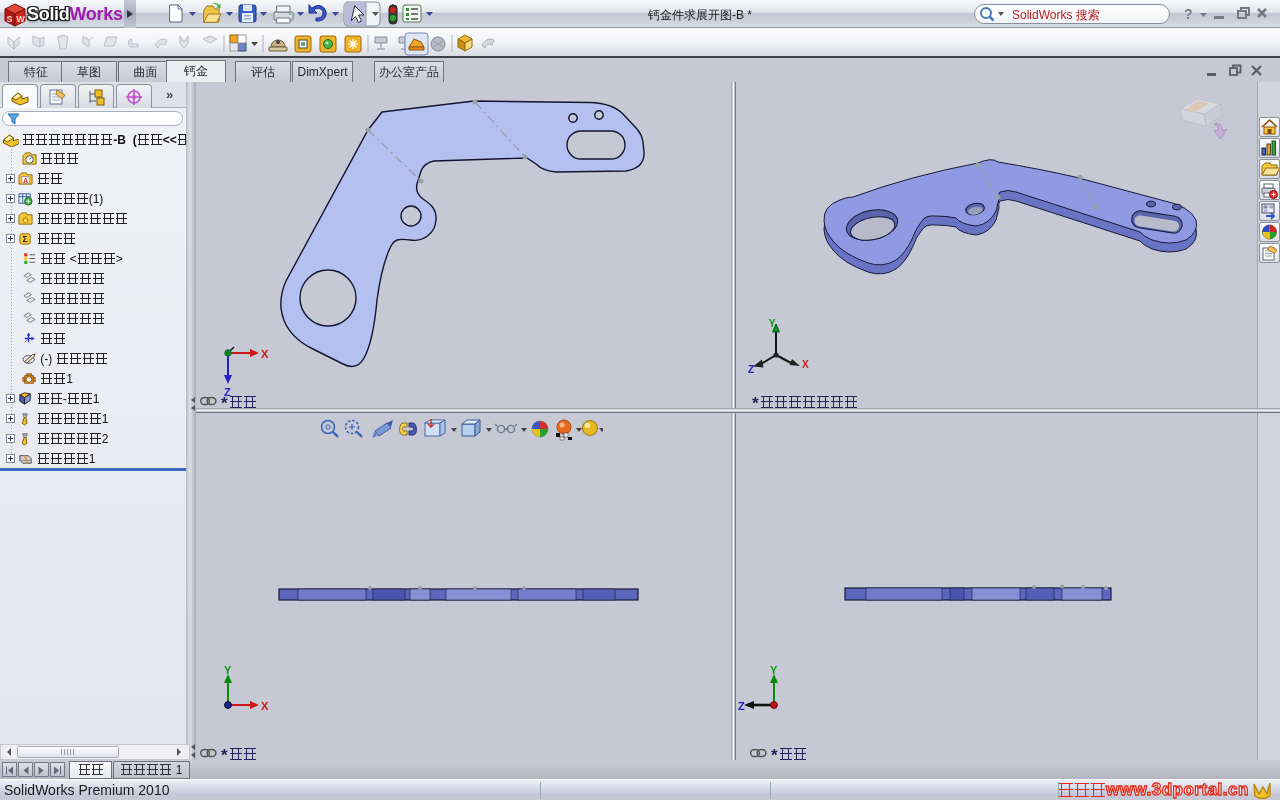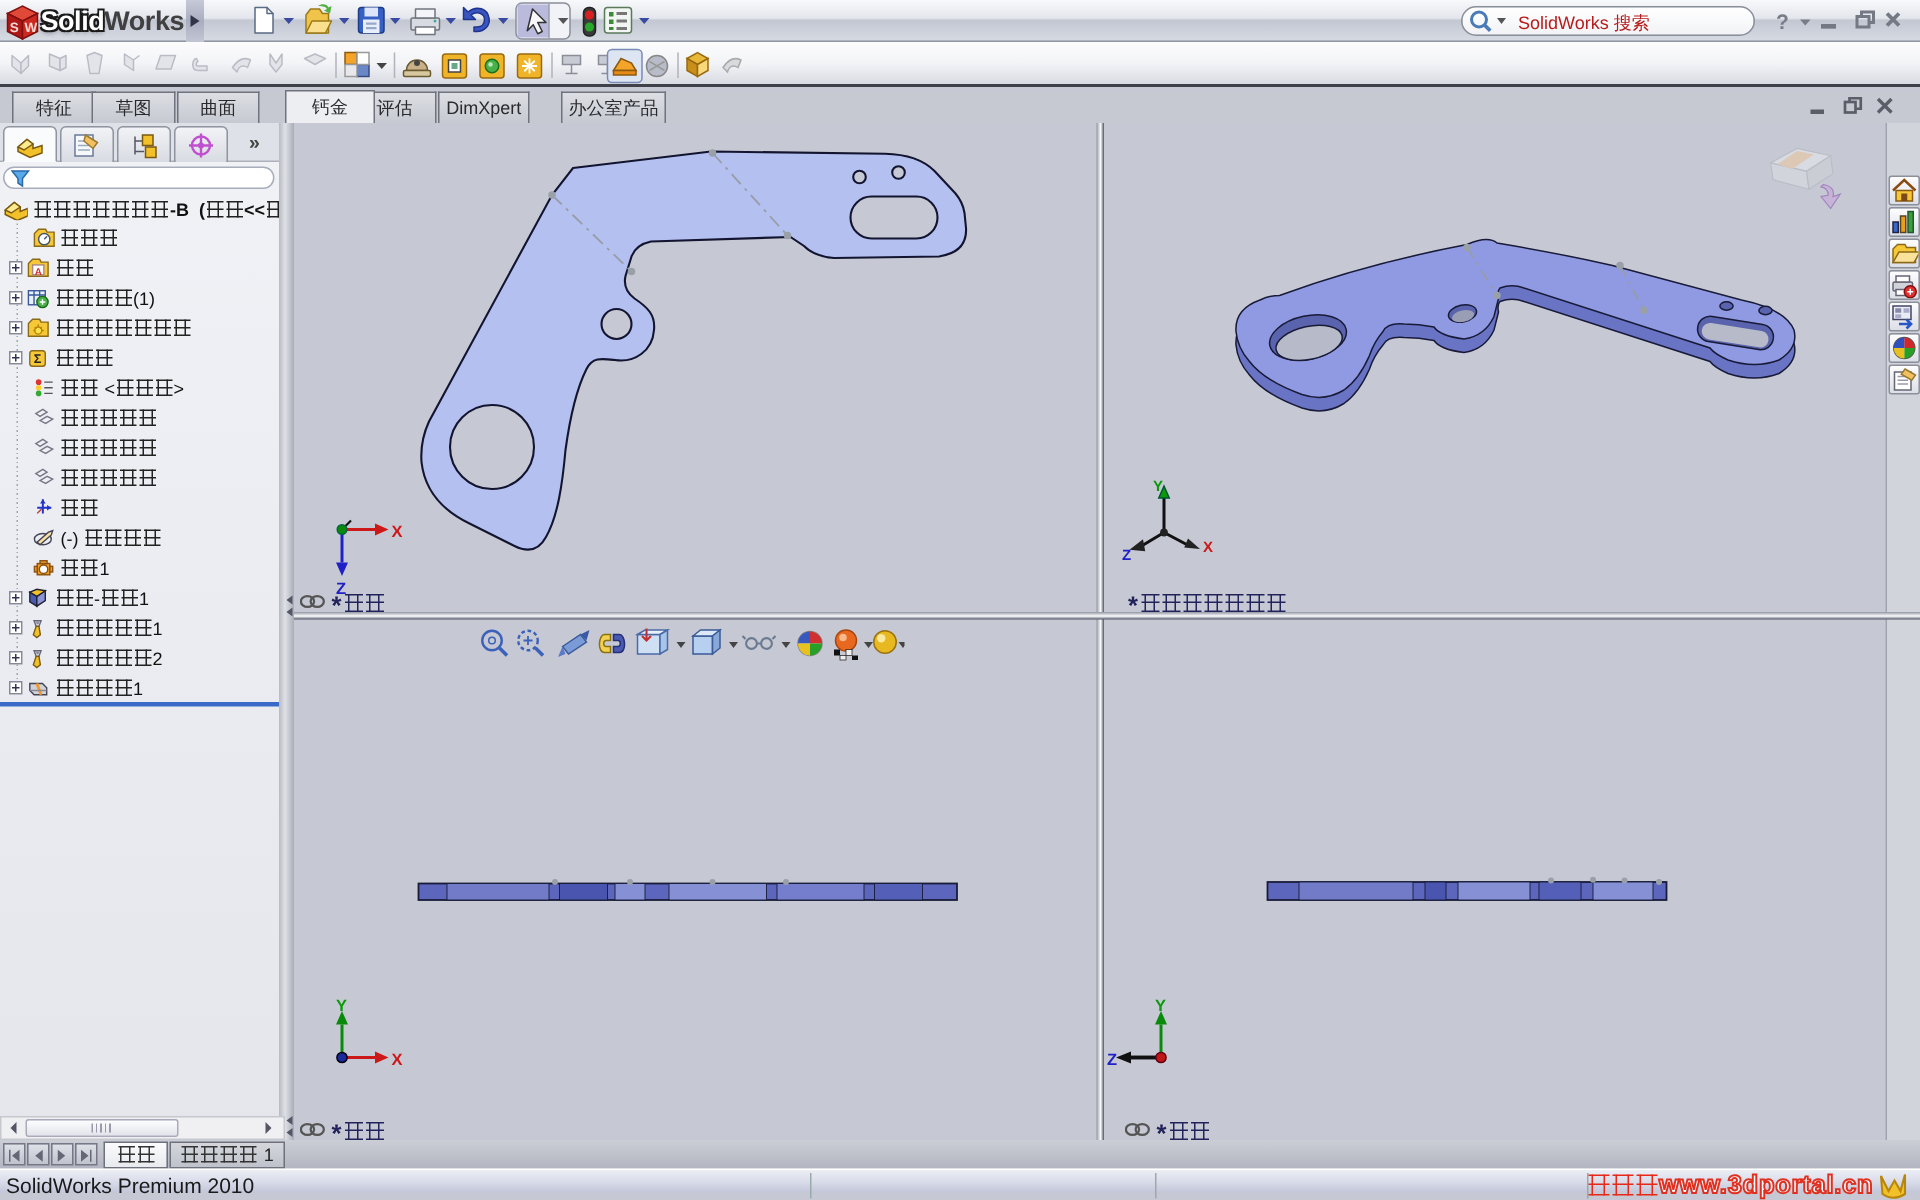--- a/index.html
+++ b/index.html
@@ -55,21 +55,21 @@
 <div class="abs" id="logo"></div>
 <div class="abs" style="left:124px;top:0;width:12px;height:28px;background:linear-gradient(to bottom,#c6c9d6,#a9adc0 50%,#c2c6d4)"></div>
     <div class="abs" style="left:127px;top:10px;width:0;height:0;border:4px solid transparent;border-left:6px solid #323448"></div>
 <svg class="abs" style="left:2px;top:2px" width="25" height="25">
 <path d="M3 7 L13 2 L23 7 L13 12 Z" fill="#e04838" stroke="#801010"></path>
 <path d="M3 7 L13 12 L13 24 L3 19 Z" fill="#b01818" stroke="#801010"></path>
 <path d="M23 7 L13 12 L13 24 L23 19 Z" fill="#cc2820" stroke="#801010"></path>
 <text x="7.5" y="19.5" font-size="9" font-weight="bold" fill="#f8d8d0" text-anchor="middle">S</text>
 <text x="18.5" y="19.5" font-size="9" font-weight="bold" fill="#f8d8d0" text-anchor="middle">W</text>
 </svg>
-<div class="abs" style="left:27px;top:4px;font-size:18px;font-weight:bold;color:#fff;letter-spacing:-0.3px;text-shadow:-1.2px -1.2px 0 #1a1a1a,1.2px -1.2px 0 #1a1a1a,-1.2px 1.2px 0 #1a1a1a,1.2px 1.2px 0 #1a1a1a,0 2px 3px rgba(0,0,0,.35)">Solid<span style="color:#404040;text-shadow:none">Works</span></div>
+<div class="abs" style="left:27px;top:4px;font-size:18px;font-weight:bold;color:#fff;letter-spacing:-0.3px;text-shadow:-1.2px -1.2px 0 #1a1a1a,1.2px -1.2px 0 #1a1a1a,-1.2px 1.2px 0 #1a1a1a,1.2px 1.2px 0 #1a1a1a,0 2px 3px rgba(0,0,0,.35)">Solid<span style="color:#a21caf;text-shadow:none">Works</span></div>
 
 <svg class="abs" style="left:160px;top:0" width="810" height="28" viewBox="0 0 810 28">
 <g stroke-linejoin="round" stroke-linecap="round">
 
  <path d="M10 5h8l4 4v13h-12z" fill="#fff" stroke="#5a6b85"></path>
         <path d="M18 5v4h4" fill="none" stroke="#5a6b85"></path>
  <path d="M29 12h7l-3.5 4z" fill="#3a4aa0"></path>
 
  <path d="M44 10l3-4h6l2 3h4v13h-15z" fill="#f0c44a" stroke="#9a7a18"></path>
         <path d="M44 22l4-8h13l-4 8z" fill="#fadf8e" stroke="#9a7a18"></path>
@@ -105,20 +105,21 @@
  <rect x="243" y="5" width="18" height="17" rx="2" fill="#f2f6f2" stroke="#5a7a5a"></rect>
         <rect x="246" y="8" width="3" height="3" fill="#3a8a3a"></rect>
         <rect x="251" y="8" width="7" height="2" fill="#777"></rect>
         <rect x="246" y="13" width="3" height="3" fill="#3a8a3a"></rect>
         <rect x="251" y="13" width="7" height="2" fill="#777"></rect>
         <rect x="246" y="18" width="3" height="2" fill="#3a8a3a"></rect>
         <rect x="251" y="18" width="7" height="2" fill="#777"></rect>
  <path d="M266 12h7l-3.5 4z" fill="#3a4aa0"></path>
 </g>
 </svg>
+<div class="abs ttl" style="left:560px;top:7px;width:280px;text-align:center;font-size:12px">钙金件求展开图-B *</div>
 
 <div class="abs" style="left:974px;top:4px;width:196px;height:20px;background:linear-gradient(#fff,#f2f3f6);border:1px solid #898f9b;border-radius:10px"></div>
 <svg class="abs" style="left:978px;top:5px" width="30" height="18">
       <circle cx="8" cy="8" r="5" fill="none" stroke="#4a7ab8" stroke-width="2"></circle>
       <path d="M11.5 11.5l4 4" stroke="#4a7ab8" stroke-width="2.5"></path>
       <path d="M20 7l6 0-3 4z" fill="#555"></path>
     </svg>
 <div class="abs" style="left:1012px;top:7px;font-size:12px;color:#b91c1c">SolidWorks 搜索</div>
 <div class="abs" style="left:1184px;top:6px;font-size:14px;font-weight:bold;color:#787c88">?</div>
 <svg class="abs" style="left:1198px;top:11px" width="12" height="8">
@@ -190,21 +191,21 @@
  <path d="M458 8l7-4 7 4-7 4z" fill="#e8b838" stroke="#9a6a10"></path>
         <path d="M458 8v8l7 4v-8z" fill="#c89018" stroke="#9a6a10"></path>
         <path d="M472 8v8l-7 4v-8z" fill="#f8d878" stroke="#9a6a10"></path>
  <path d="M482 14c4-6 8-7 12-5l-2 5c-3-2-6-1-7 3z" fill="#d8dade" stroke="#aaa"></path>
 </g>
 </svg>
 <div class="abs" id="tabrow"></div>
 <div class="ctab" style="left:8px;width:56px"><span class="t"></span>特征</div>
 <div class="ctab" style="left:61px;width:56px">草图</div>
 <div class="ctab" style="left:118px;width:55px">曲面</div>
-<div class="ctab act" style="left:190px;width:60px">钙金</div>
+<div class="ctab act" style="left:166px;width:60px">钙金</div>
 <div class="ctab" style="left:235px;width:56px">评估</div>
 <div class="ctab" style="left:292px;width:61px">DimXpert</div>
 <div class="ctab" style="left:374px;width:70px">办公室产品</div>
 <svg class="abs" style="left:1205px;top:64px" width="70" height="14">
 <rect x="2" y="9" width="9" height="3" fill="#5a5e68"></rect>
 <g fill="none" stroke="#5a5e68" stroke-width="1.8">
         <rect x="25" y="4" width="7" height="7"></rect>
         <path d="M28 4v-2.5h7.5v7h-3"></path>
       </g>
 <path d="M47 2l9 9m0-9l-9 9" stroke="#5a5e68" stroke-width="2.2"></path>

